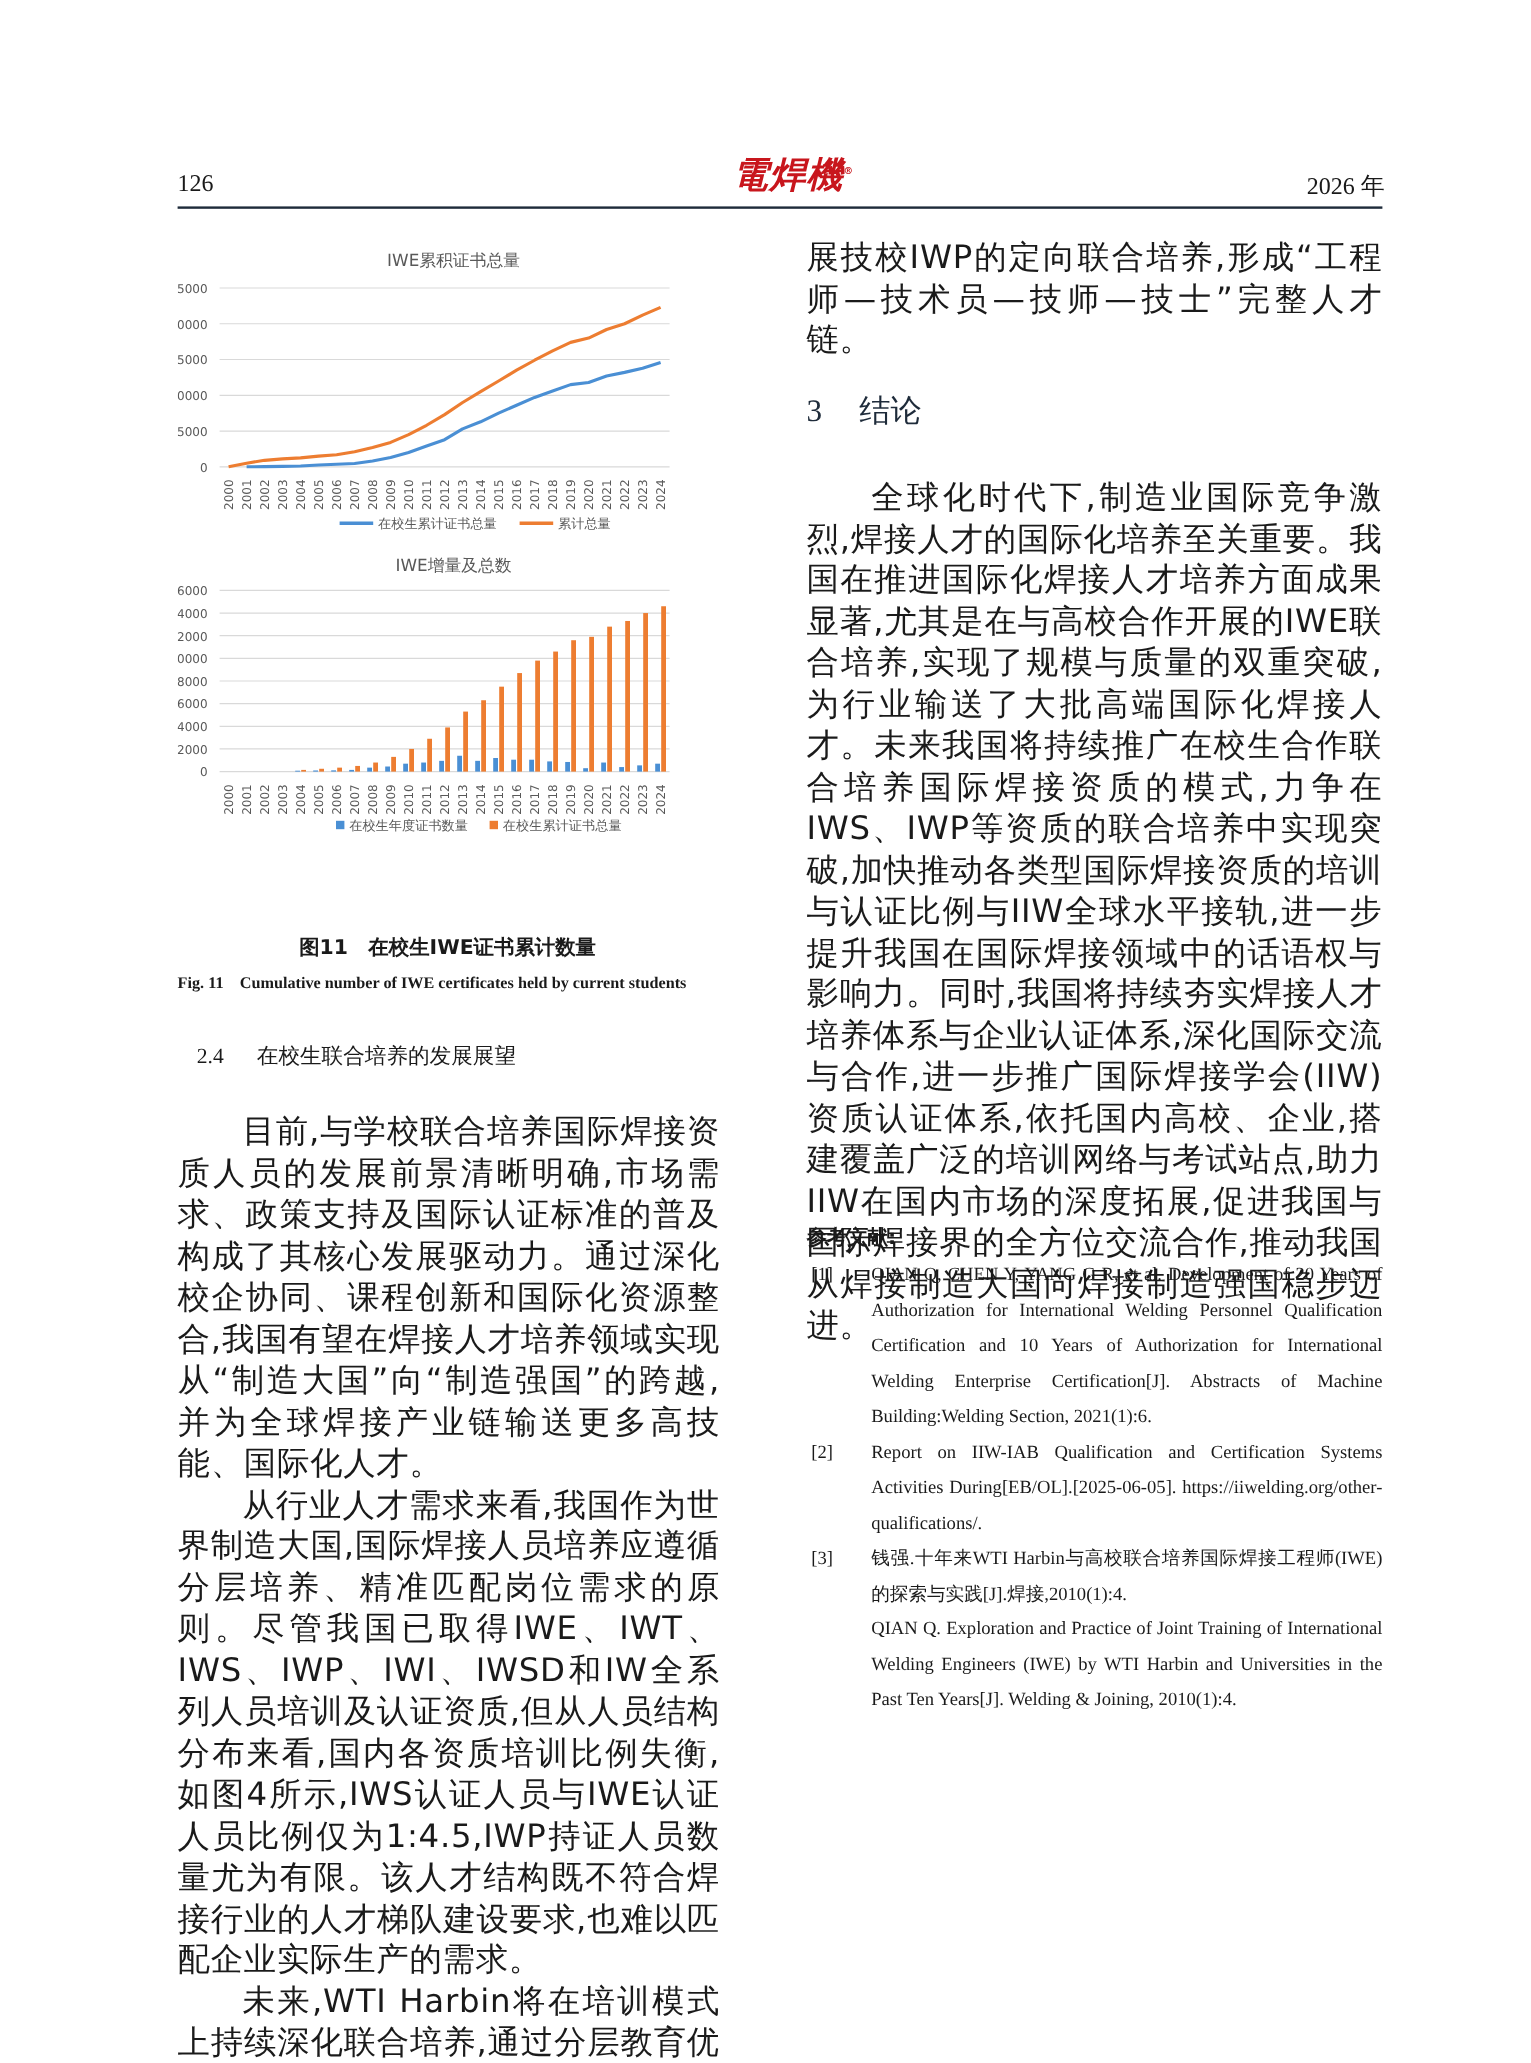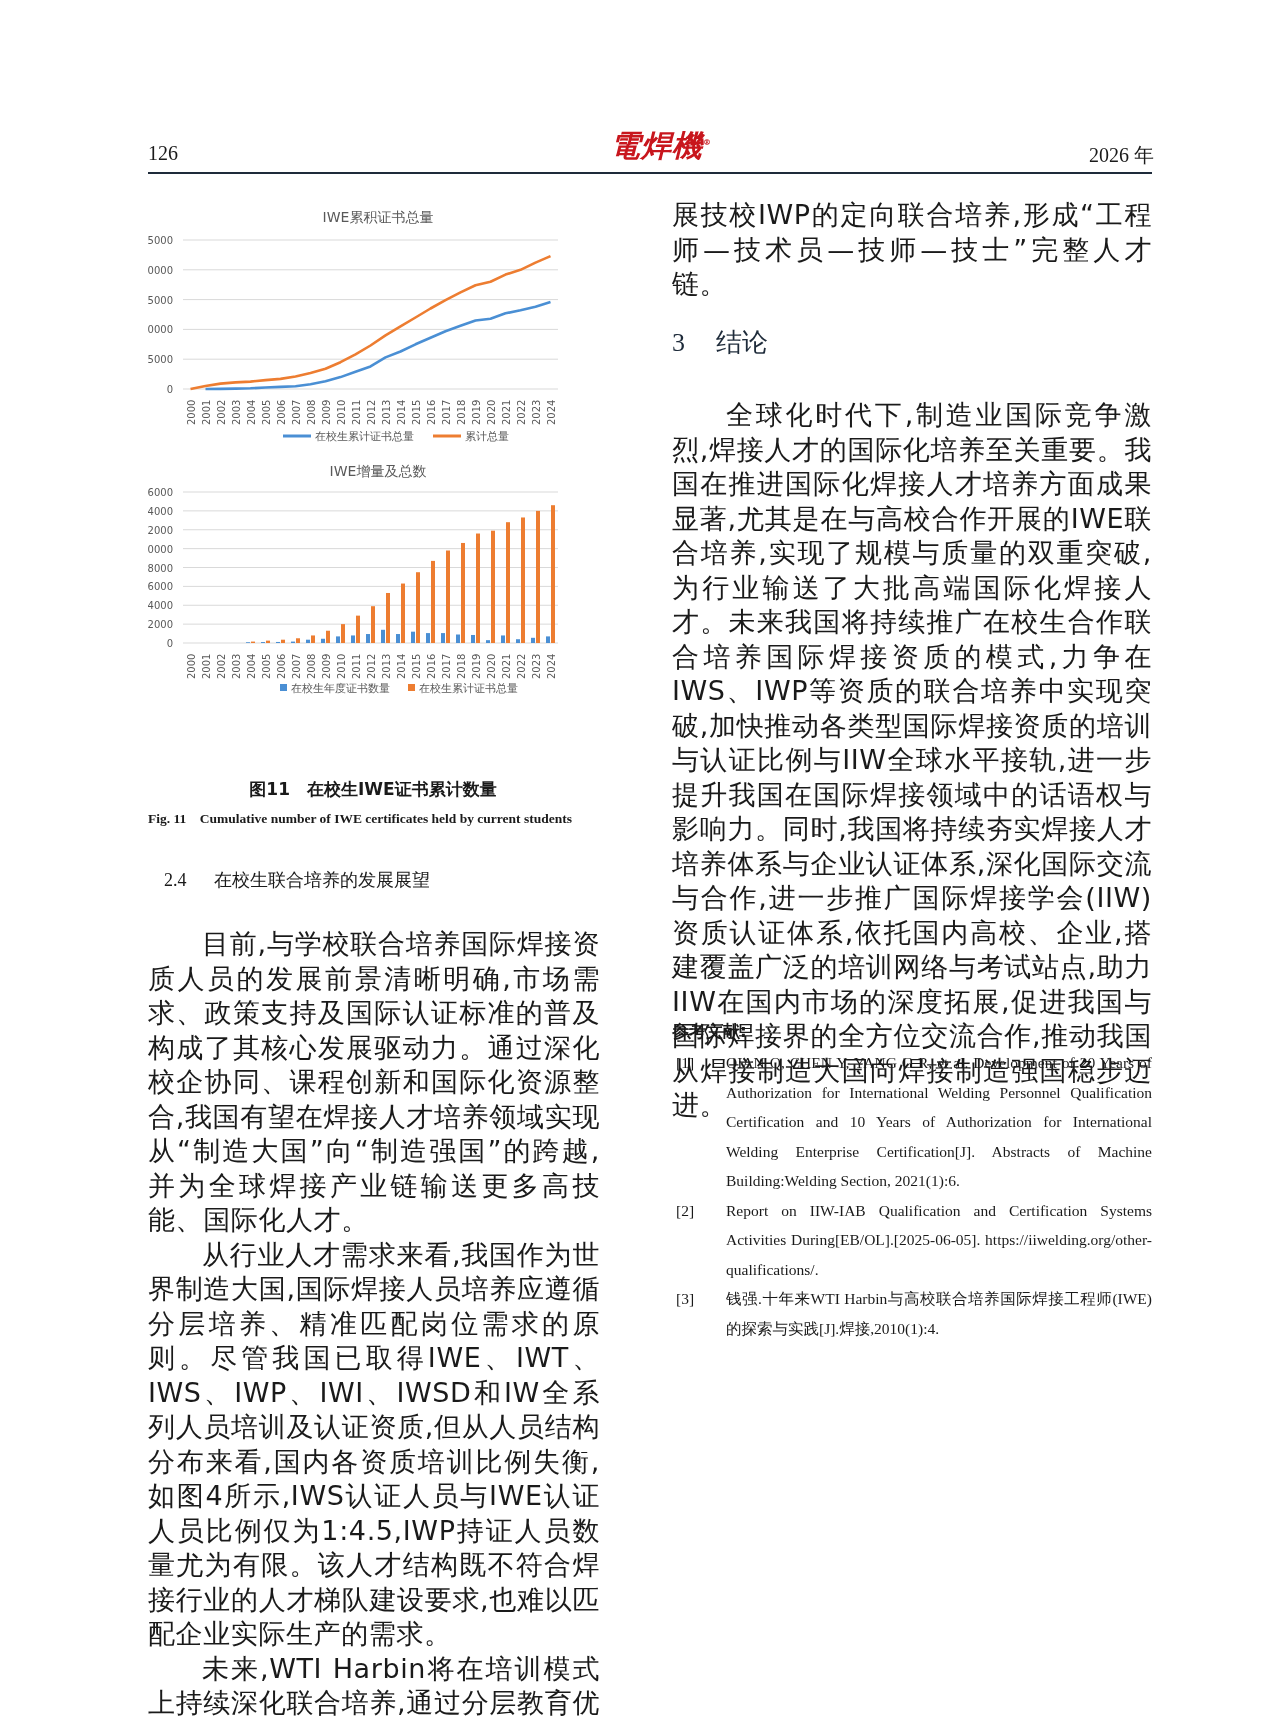--- a/index.html
+++ b/index.html
@@ -224,14 +224,15 @@
     <span class="idx">[1]</span>
     <p>QIAN Q, CHEN Y, YANG G R, et al. Development of 20 Years of Authorization for International Welding Personnel Qualification Certification and 10 Years of Authorization for International Welding Enterprise Certification[J]. Abstracts of Machine Building:Welding Section, 2021(1):6.</p>
   </div>
   <div class="ref">
     <span class="idx">[2]</span>
     <p>Report on IIW-IAB Qualification and Certification Systems Activities During[EB/OL].[2025-06-05]. https://iiwelding.org/other-qualifications/.</p>
   </div>
   <div class="ref">
     <span class="idx">[3]</span>
     <p>钱强.十年来WTI Harbin与高校联合培养国际焊接工程师(IWE)的探索与实践[J].焊接,2010(1):4.</p>
+    <p>QIAN Q. Exploration and Practice of Joint Training of International Welding Engineers (IWE) by WTI Harbin and Universities in the Past Ten Years[J]. Welding &amp; Joining, 2010(1):4.</p>
   </div>
 </div>
 
 </body></html>

